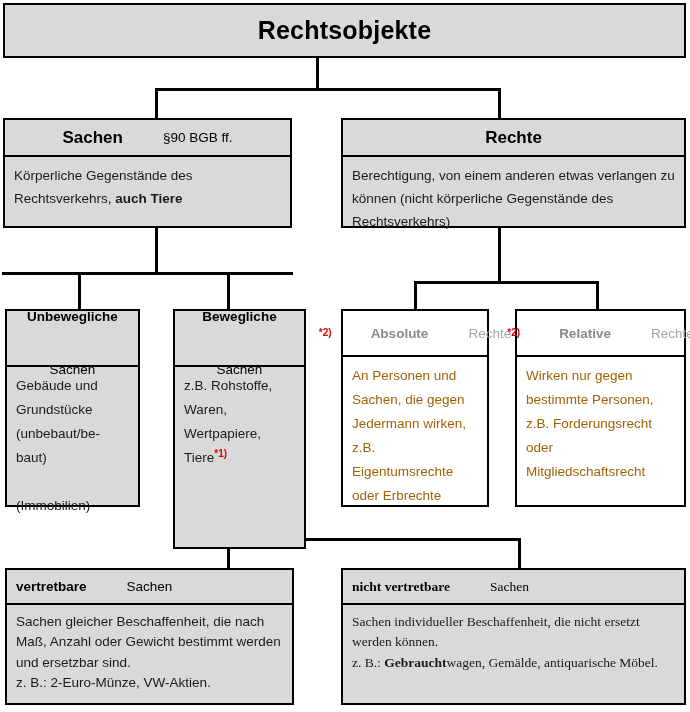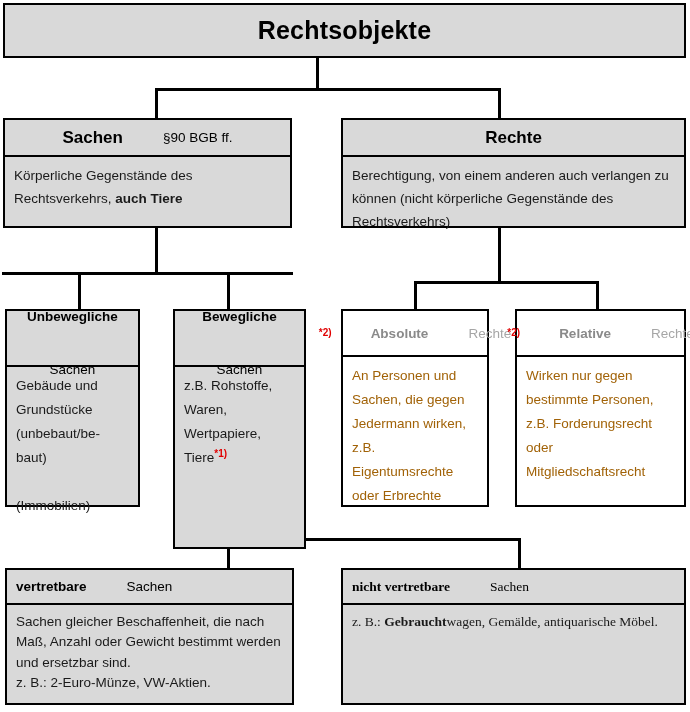--- a/index.html
+++ b/index.html
@@ -219,21 +219,21 @@
         <span>Körperliche Gegenstände des Rechtsverkehrs, </span><b>auch Tiere</b>
       </div>
     </div>
   </div>
 
   <div class="box" id="rechte-box">
     <div class="box-head">
       <span class="l2-title">Rechte</span>
     </div>
     <div class="box-body">
-      <div class="l2-body-text">Berechtigung, von einem anderen auch verlangen zu können (nicht körperliche Gegenstände des Rechtsverkehrs)</div>
+      <div class="l2-body-text">Berechtigung, von einem anderen etwas verlangen zu können (nicht körperliche Gegenstände des Rechtsverkehrs)</div>
     </div>
   </div>
 
   <div class="box" id="unbeweglich-box">
     <div class="box-head stacked">
       <span class="l3-head-strong">Unbewegliche</span>
       <span class="l3-head-weak">Sachen</span>
     </div>
     <div class="box-body">
       <div class="l3-body-text" style="white-space:pre-line;">Gebäude und Grundstücke (unbebaut/be-baut)
@@ -286,19 +286,20 @@
 z. B.: 2-Euro-Münze, VW-Aktien.</div>
     </div>
   </div>
 
   <div class="box" id="nvertretbar-box">
     <div class="box-head left-align">
       <span class="l4-head-strong">nicht vertretbare</span>
       <span class="l4-head-weak" style="margin-left:4px;">Sachen</span>
     </div>
     <div class="box-body">
+      <div class="l4-body-text">Sachen individueller Beschaffenheit, die nicht ersetzt werden können.</div>
       <div class="l4-body-text">
         <span>z. B.: </span><b>Gebraucht</b><span>wagen, Gemälde, antiquarische Möbel.</span>
       </div>
     </div>
   </div>
 
 </div>
 
 </body></html>

